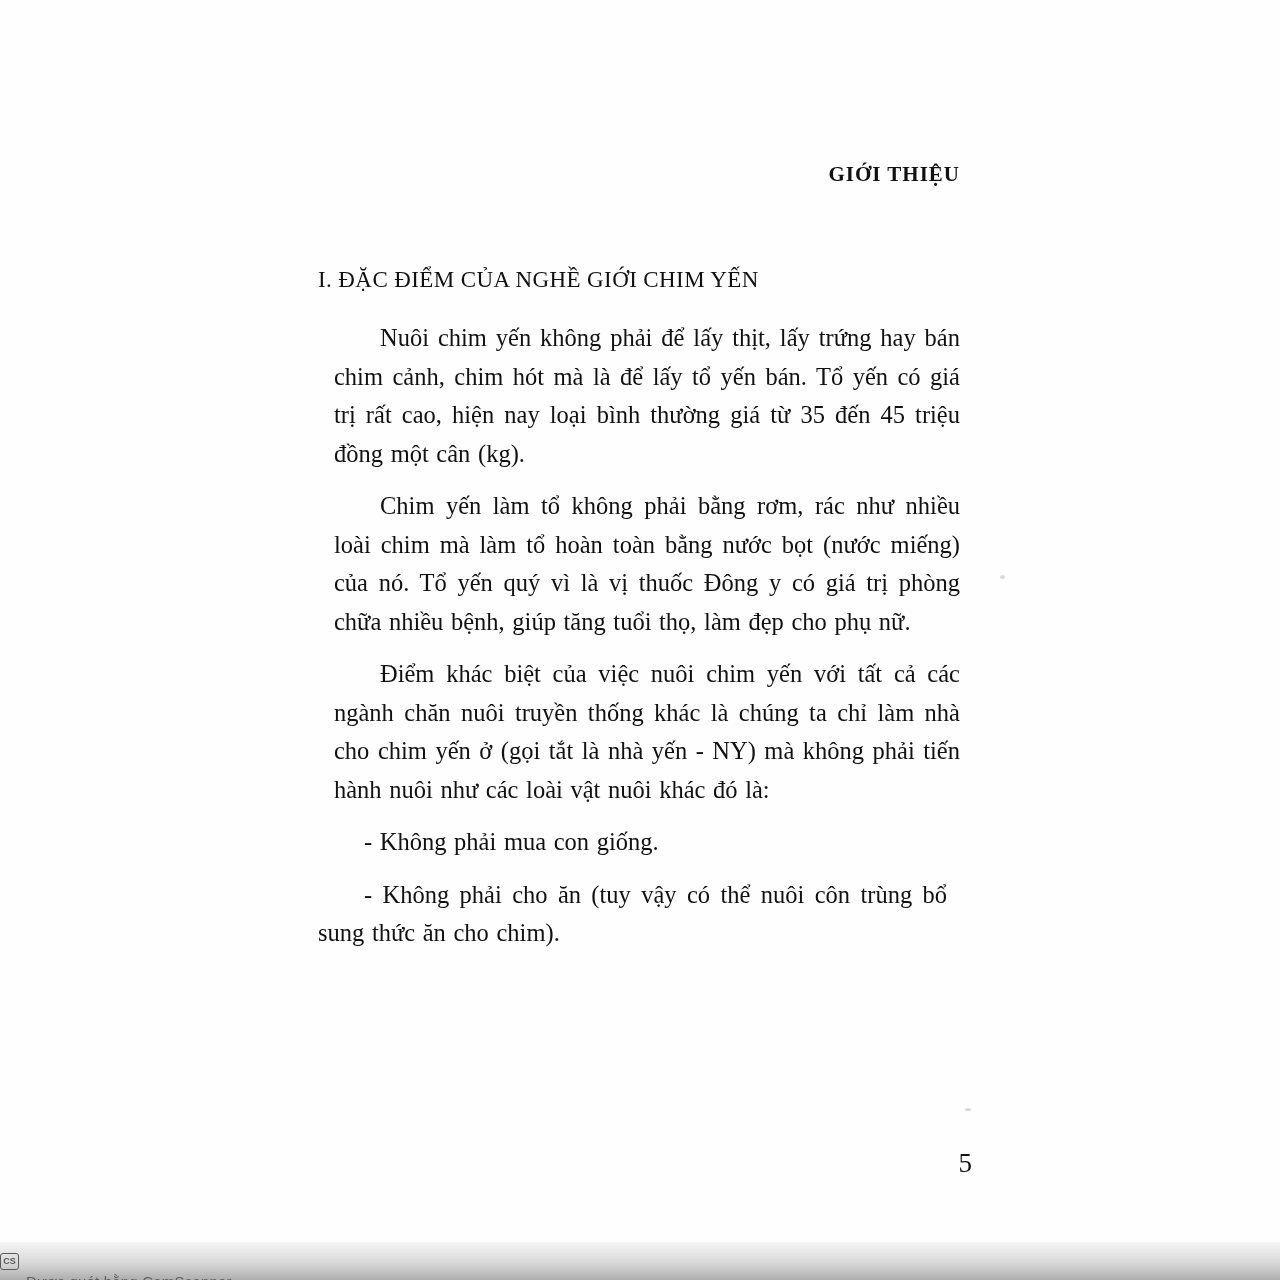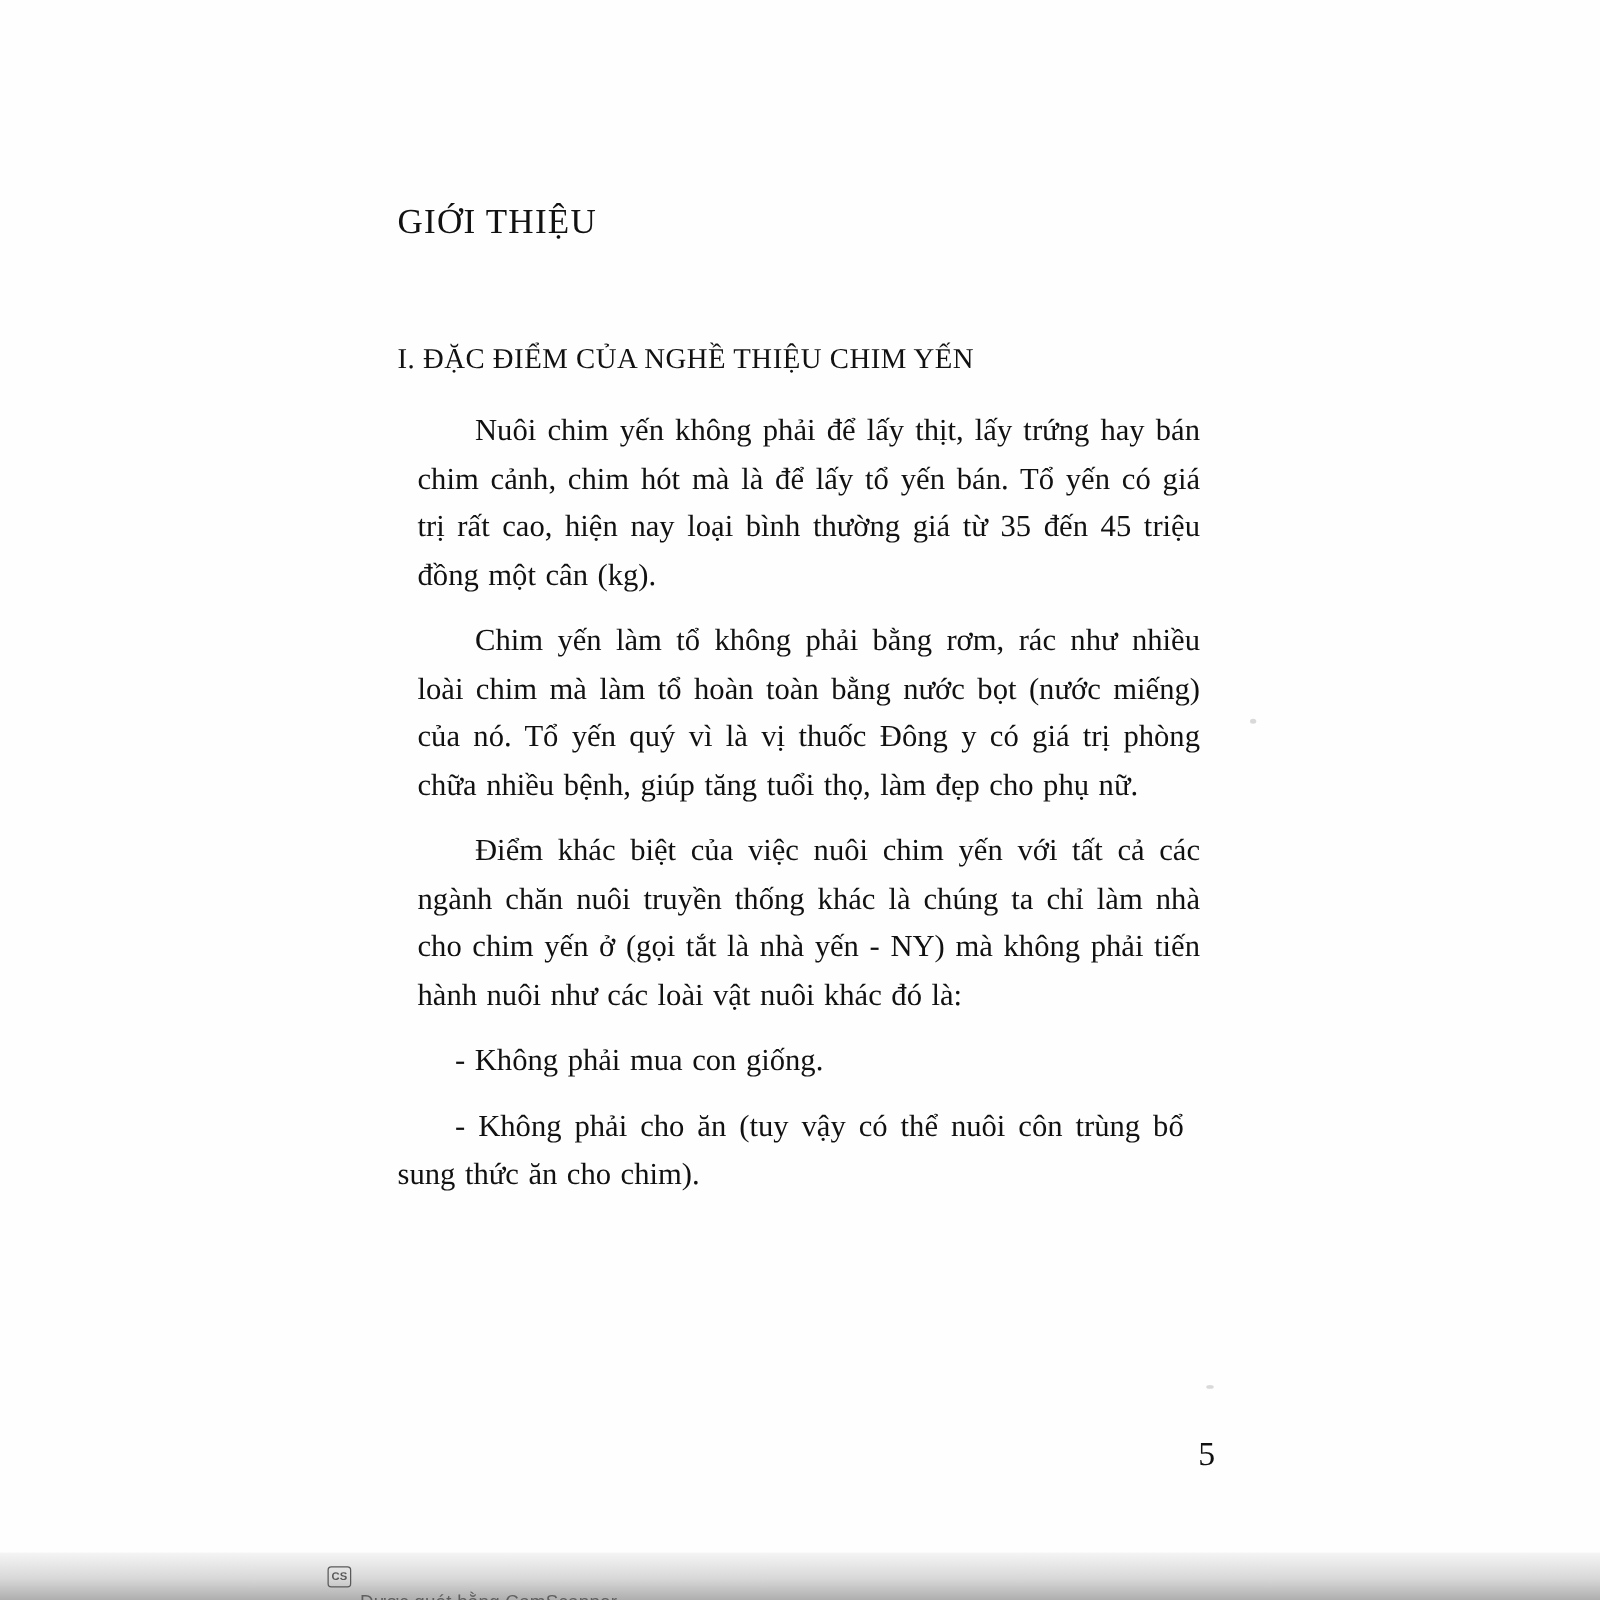--- a/index.html
+++ b/index.html
@@ -23,23 +23,23 @@
     width: 642px;
   }
   .chapter-label {
     text-align: center;
     font-size: 27px;
     font-weight: bold;
     margin: 0 0 13px 0;
     letter-spacing: 0.5px;
   }
   .chapter-title {
-    text-align: left;
-    font-size: 28px;
-    font-weight: normal;
+    text-align: right;
+    font-size: 21px;
+    font-weight: bold;
     margin: 0;
     letter-spacing: 1px;
   }
   .section-heading {
     margin: 80px 0 26px 0;
     font-size: 23px;
     letter-spacing: 0.4px;
     font-weight: normal;
   }
   .para {
@@ -67,21 +67,20 @@
   }
   .scan-footer {
     position: absolute;
     left: 0;
     bottom: 0;
     width: 1280px;
     height: 38px;
     background: linear-gradient(to bottom, #f5f5f5 0%, #d8d8d8 55%, #aeaeae 100%);
     display: flex;
     align-items: center;
-    padding-left: 262px;
     box-sizing: border-box;
     font-family: "Liberation Sans", sans-serif;
   }
   .cs-badge {
     display: inline-flex;
     align-items: center;
     justify-content: center;
     width: 17px;
     height: 15px;
     border: 1.5px solid #5a5a5a;
@@ -107,21 +106,21 @@
 </head>
 <body>
 
 <div class="page">
 
   <div class="content">
 
 
     <p class="chapter-title">GIỚI THIỆU</p>
 
-    <p class="section-heading">I. ĐẶC ĐIỂM CỦA NGHỀ THIỆU CHIM YẾN</p>
+    <p class="section-heading">I. ĐẶC ĐIỂM CỦA NGHỀ GIỚI CHIM YẾN</p>
 
     <p class="para">Nuôi chim yến không phải để lấy thịt, lấy trứng hay bán chim cảnh, chim hót mà là để lấy tổ yến bán. Tổ yến có giá trị rất cao, hiện nay loại bình thường giá từ 35 đến 45 triệu đồng một cân (kg).</p>
 
     <p class="para">Chim yến làm tổ không phải bằng rơm, rác như nhiều loài chim mà làm tổ hoàn toàn bằng nước bọt (nước miếng) của nó. Tổ yến quý vì là vị thuốc Đông y có giá trị phòng chữa nhiều bệnh, giúp tăng tuổi thọ, làm đẹp cho phụ nữ.</p>
 
     <p class="para">Điểm khác biệt của việc nuôi chim yến với tất cả các ngành chăn nuôi truyền thống khác là chúng ta chỉ làm nhà cho chim yến ở (gọi tắt là nhà yến - NY) mà không phải tiến hành nuôi như các loài vật nuôi khác đó là:</p>
 
     <p class="bullet">- Không phải mua con giống.</p>
 
     <p class="bullet">- Không phải cho ăn (tuy vậy có thể nuôi côn trùng bổ sung thức ăn cho chim).</p>

